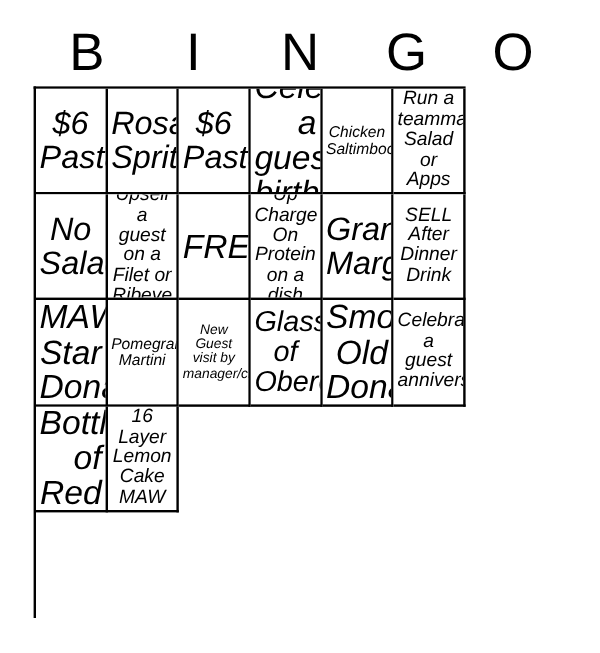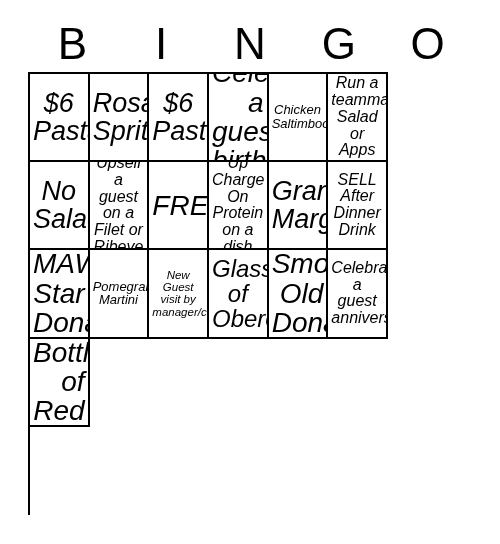--- a/index.html
+++ b/index.html
@@ -152,15 +152,18 @@
 
     <div class="cell">
       <span class="t-md">Smoked Old Donation</span>
     </div>
     <div class="cell">
       <span class="t-sm">Celebrate a guest anniversary</span>
     </div>
     <div class="cell">
       <span class="t-md">Sell Bottle of Red Wine</span>
     </div>
+    <div class="cell">
+      <span class="t-sm">16 Layer Lemon Cake MAW</span>
+    </div>
 
   </div>
 </div>
 
 </body></html>

